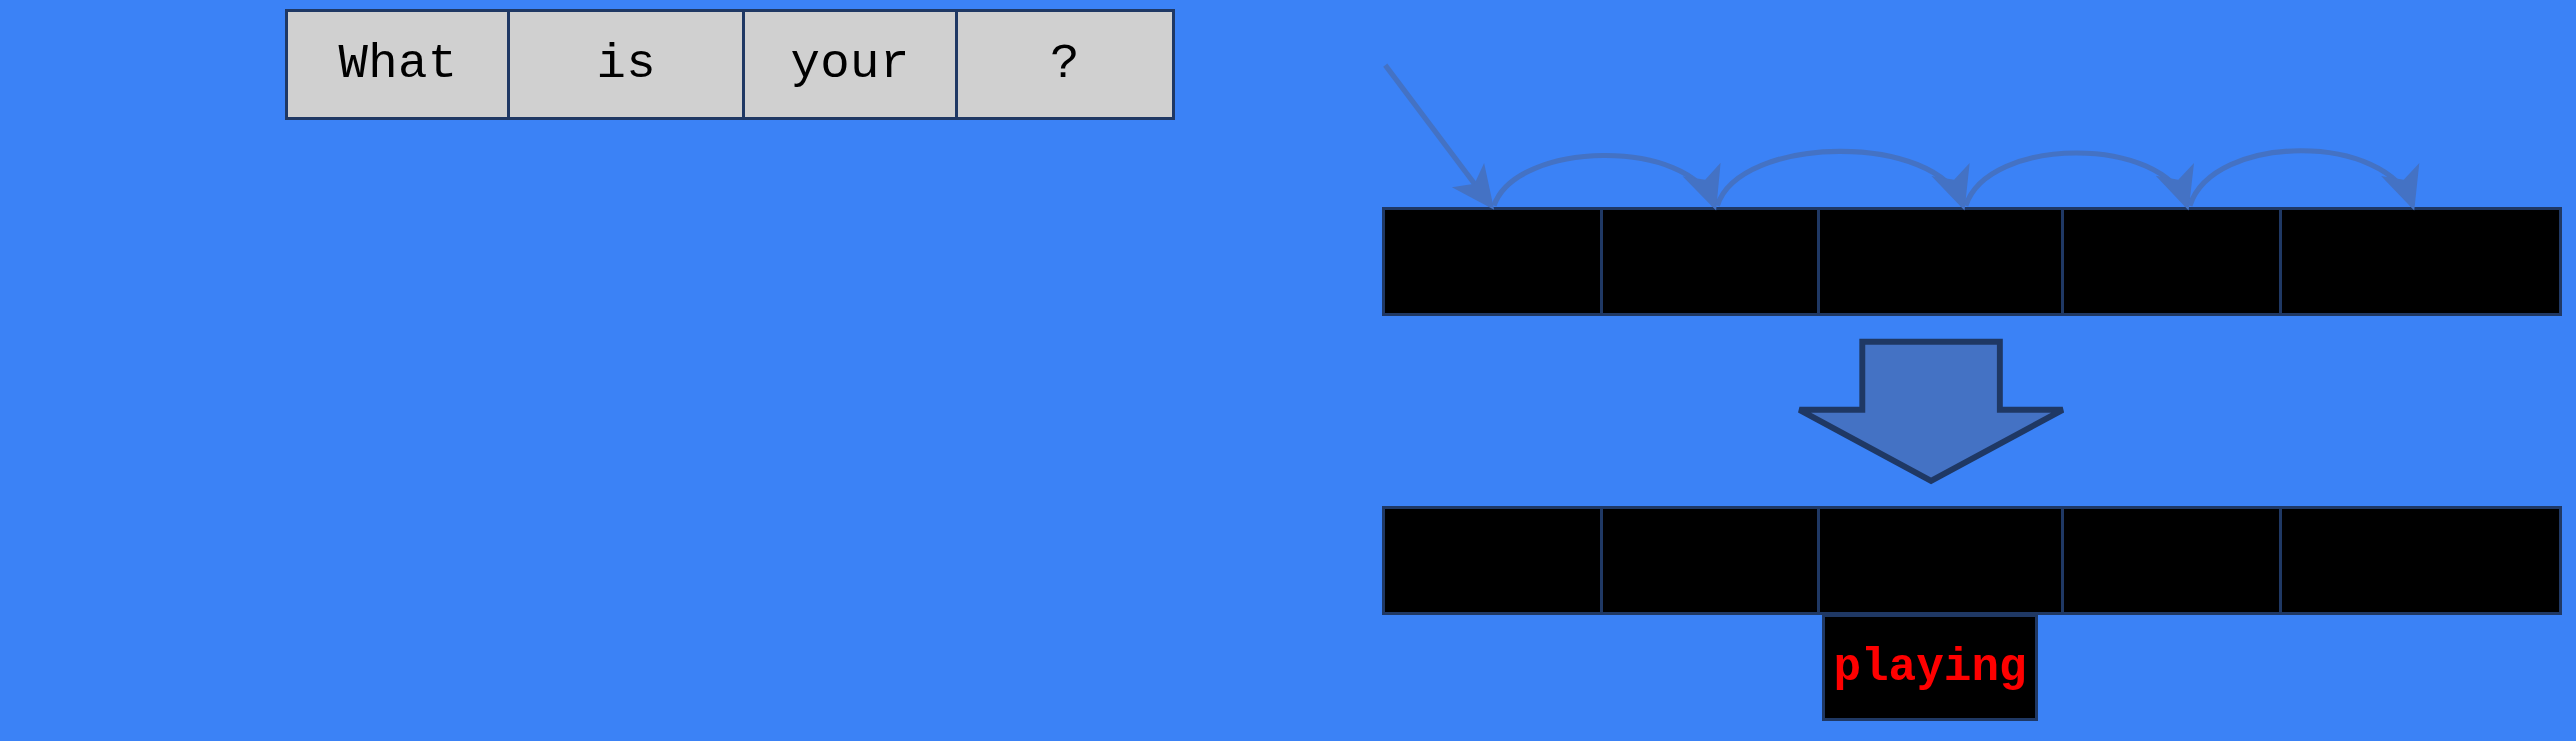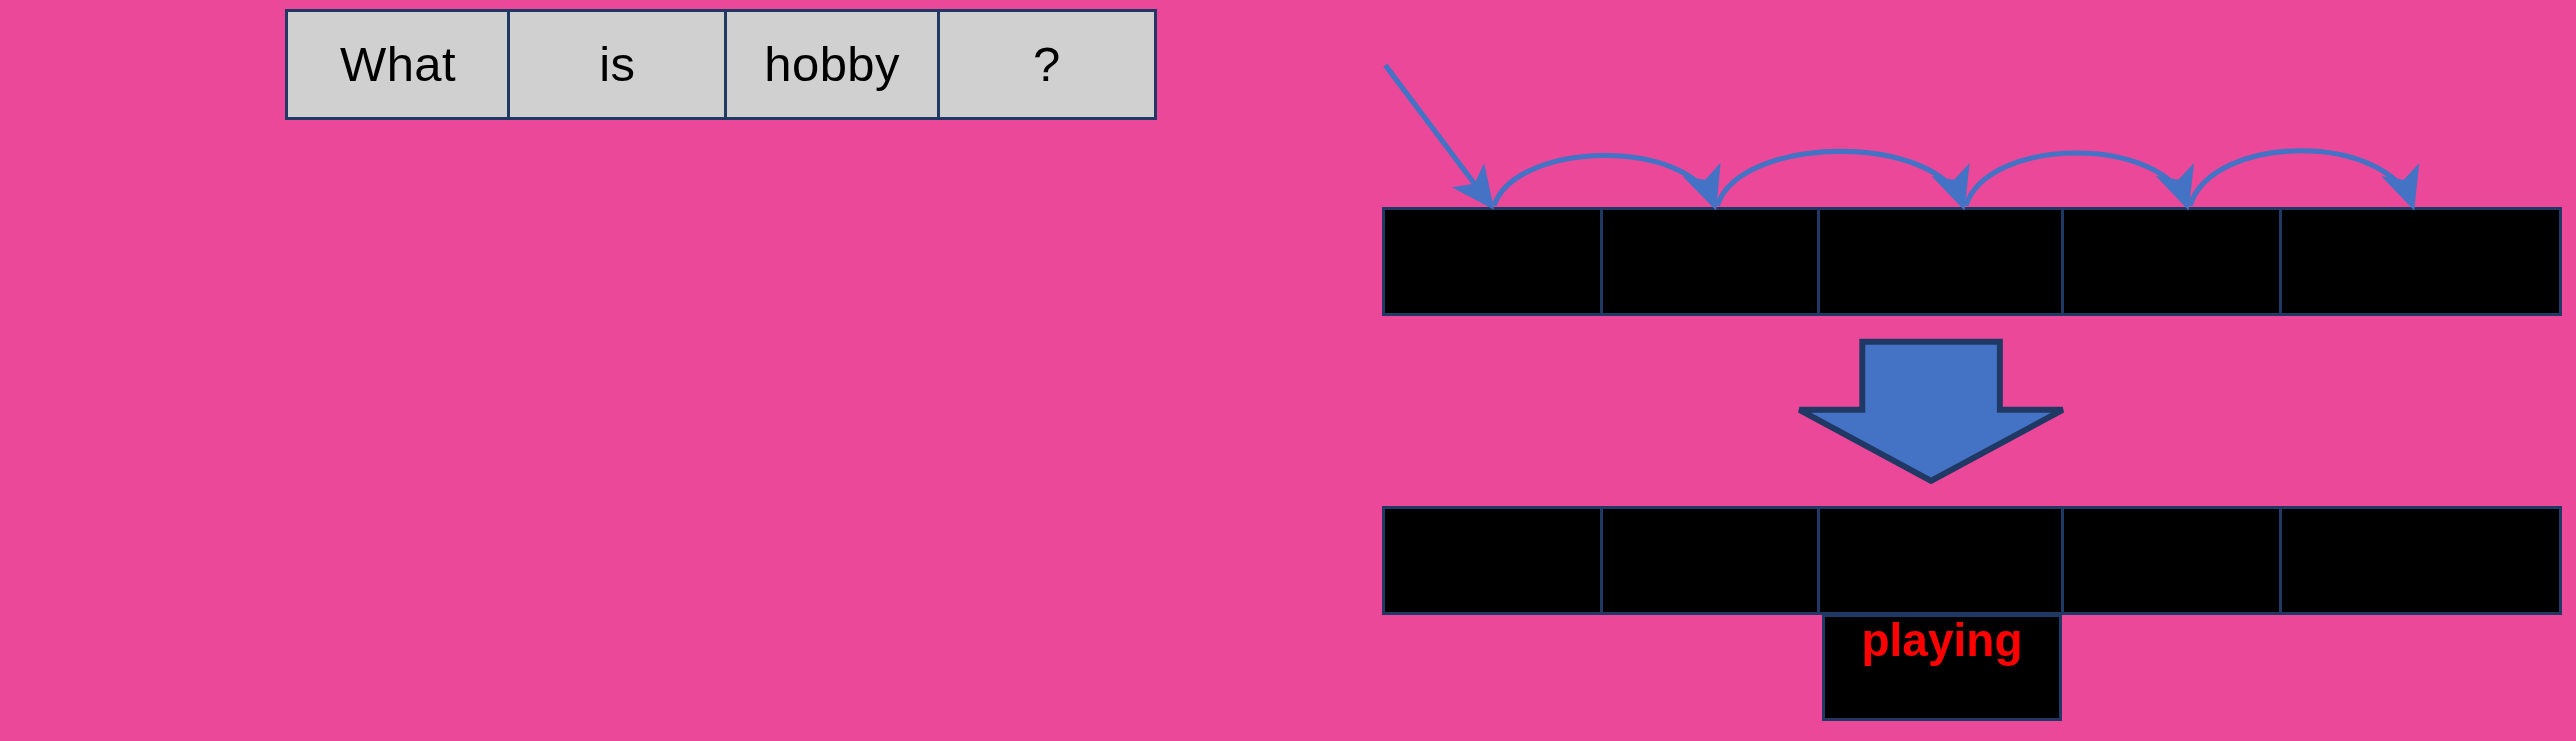--- a/index.html
+++ b/index.html
@@ -4,23 +4,23 @@
 <style>
   html, body {
     margin: 0;
     padding: 0;
     background: #000000;
   }
   #stage {
     position: relative;
     width: 2576px;
     height: 742px;
-    background: #ec4899;
+    background: #3b82f6;
     overflow: hidden;
-    font-family: Liberation Sans, sans-serif;
+    font-family: Liberation Mono, monospace;
   }
 
   
   .wordstrip {
     position: absolute;
     display: flex;
     box-sizing: border-box;
   }
   .wordstrip .cell {
     box-sizing: border-box;
@@ -67,26 +67,27 @@
   }
   #decoder-strip .cell {
     background: #000000;
   }
 
   
   #output-box {
     position: absolute;
     left: 1822px;
     top: 614px;
-    width: 240px;
+    width: 216px;
     height: 107px;
     box-sizing: border-box;
     border: 3.7px solid #1F3864;
     background: #000000;
     display: flex;
+    align-items: center;
     justify-content: center;
   }
   #output-box .output-word {
     color: #FF0000;
     font-size: 46px;
     font-weight: bold;
     line-height: 1;
   }
 
   
@@ -101,25 +102,25 @@
 </style>
 </head>
 <body>
 
 <div id="stage">
 
   <div class="wordstrip" id="question-strip">
     <div class="cell" style="width:226px">
         <span>What</span>
       </div>
-    <div class="cell" style="width:220px">
+    <div class="cell" style="width:238px">
         <span>is</span>
       </div>
     <div class="cell" style="width:217px">
-        <span>hobby</span>
+        <span>your</span>
       </div>
     <div class="cell" style="width:220px">
         <span>?</span>
       </div>
   </div>
 
   <div class="wordstrip" id="encoder-strip">
     <div class="cell" style="width:222px">
         <span></span>
       </div>

